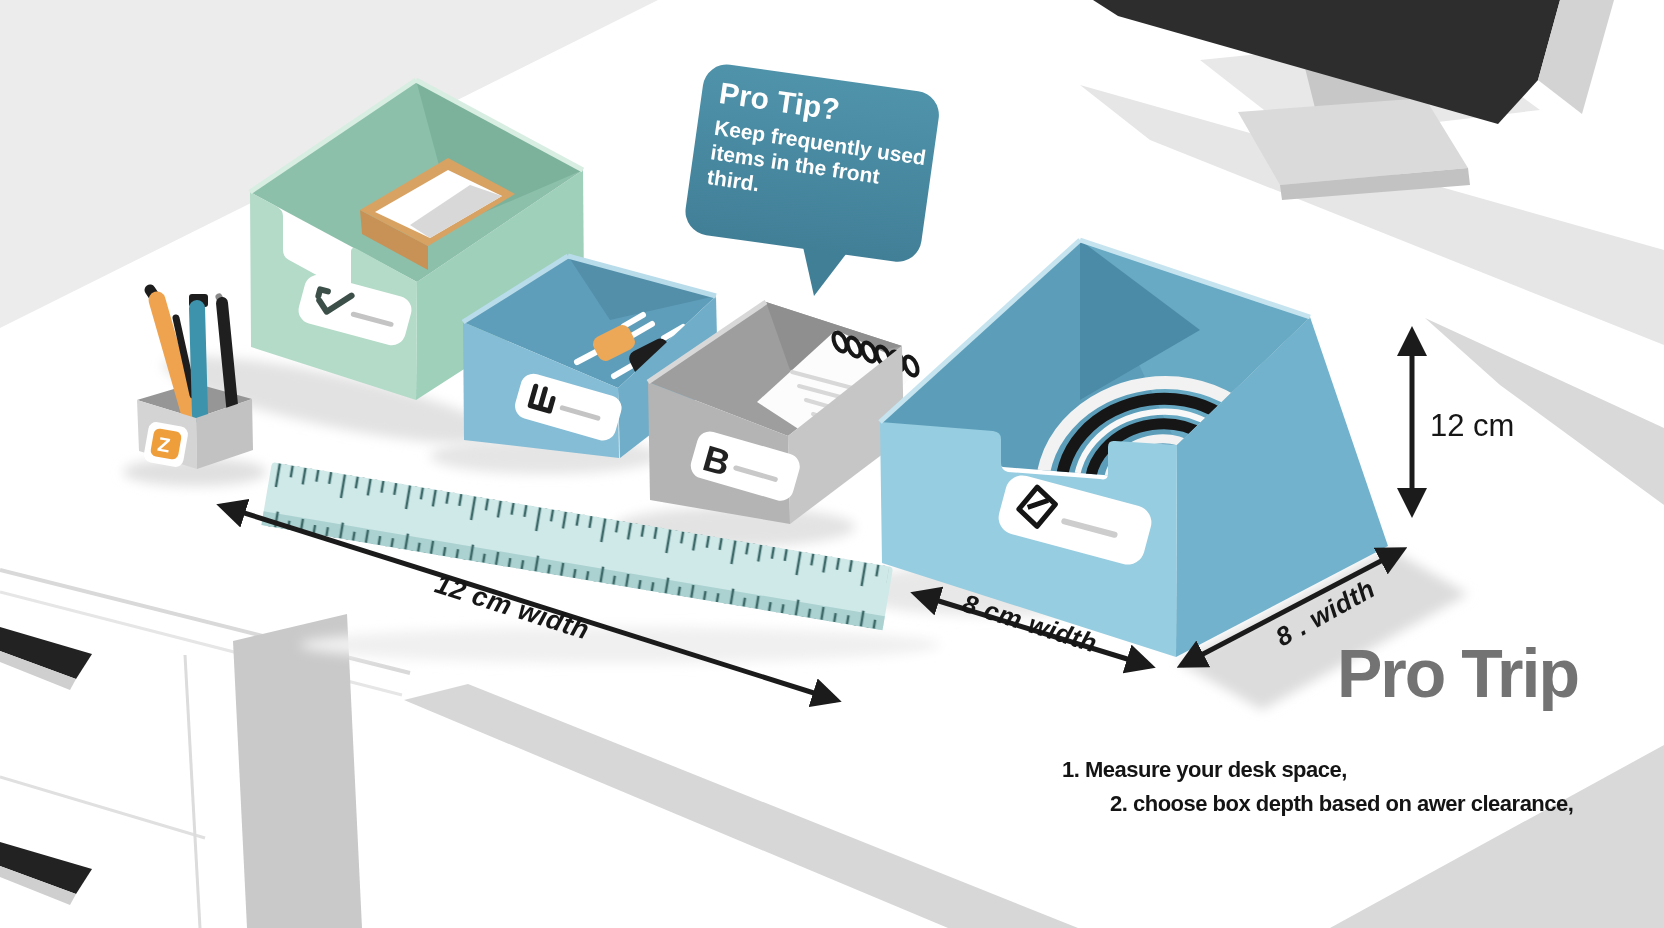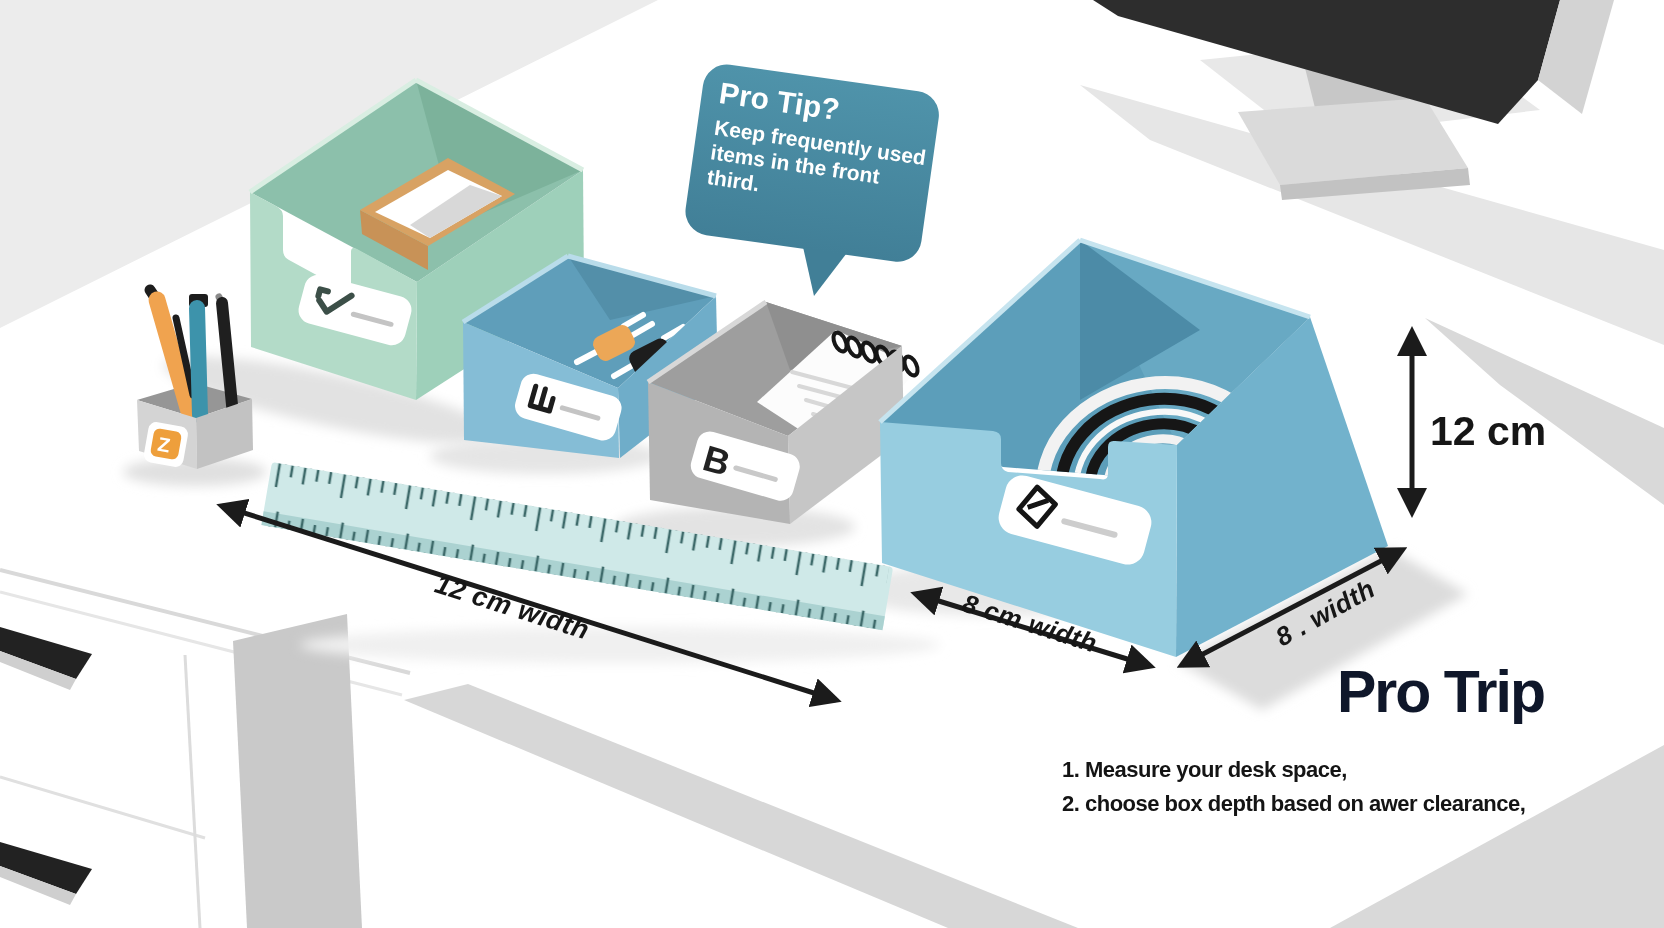--- a/index.html
+++ b/index.html
@@ -5,21 +5,21 @@
   html,body{margin:0;padding:0;background:#fff;}
   #stage{position:relative;width:1664px;height:928px;overflow:hidden;background:#ffffff;
          font-family:"Liberation Sans",sans-serif;}
   #scene{position:absolute;left:0;top:0;}
   .lbl{position:absolute;white-space:nowrap;color:#161616;}
   .meas{font-weight:bold;font-style:italic;font-size:26px;letter-spacing:.5px;}
   .bubble-text{position:absolute;left:722px;top:76px;width:215px;color:#ffffff;
                transform:rotate(8.3deg);transform-origin:left top;}
   .bubble-title{font-size:30px;font-weight:bold;margin-bottom:6px;}
   .bubble-line{font-size:21px;font-weight:bold;line-height:1.18;}
-  .tips-heading{left:1337px;top:658px;font-size:59px;font-weight:bold;letter-spacing:-2px;color:#0f172a;}
+  .tips-heading{left:1337px;top:634px;font-size:68px;font-weight:bold;letter-spacing:-2px;color:#737373;}
   .tip-line{left:1062px;font-size:22px;font-weight:bold;letter-spacing:-0.5px;color:#141414;text-align:right;}
 </style>
 </head>
 <body>
 
 <div id="stage">
 <svg id="scene" width="1664" height="928" viewBox="0 0 1664 928">
   <defs>
     <marker id="ah" viewBox="0 0 10 10" refX="8" refY="5" markerWidth="6" markerHeight="6" orient="auto-start-reverse">
       <path d="M0,0 L10,5 L0,10 z" fill="#1b1b1b"></path>
@@ -229,18 +229,18 @@
   <div class="bubble-line">Keep frequently used</div>
   <div class="bubble-line">items in the front third.</div>
 </div>
 
 <div class="lbl meas" style="left:432px;top:592px;transform:rotate(17.5deg);font-size:27px;">12 cm width</div>
 
 <div class="lbl meas" style="left:960px;top:608px;transform:rotate(17.5deg);">8 cm width</div>
 
 <div class="lbl meas" style="left:1278px;top:624px;transform:rotate(-29deg);transform-origin:left center;">8 . width</div>
 
-<div class="lbl" style="left:1430px;top:408px;font-size:41px;font-weight:bold;">12 cm</div>
+<div class="lbl" style="left:1430px;top:408px;font-size:31px;font-weight:normal;">12 cm</div>
 
 <div class="lbl tips-heading">Pro Trip</div>
 <div class="lbl tip-line" style="top:757px;">1. Measure your desk space,</div>
-<div class="lbl tip-line" style="top:791px;">2. choose box depth based on awer clearance,</div>
+<div class="lbl tip-line" style="top:791px;margin-left:48px;">2. choose box depth based on awer clearance,</div>
 </div>
 
 </body></html>

